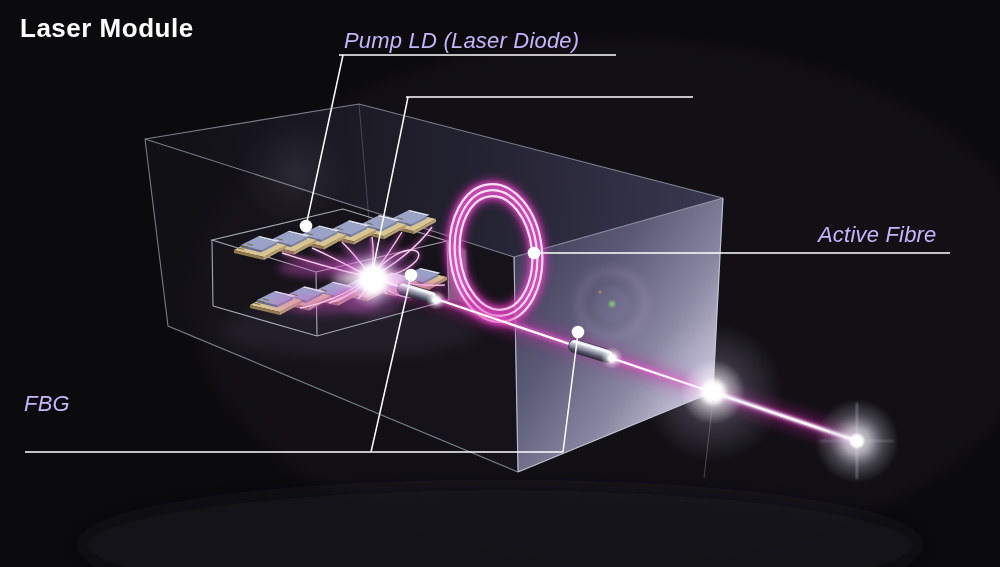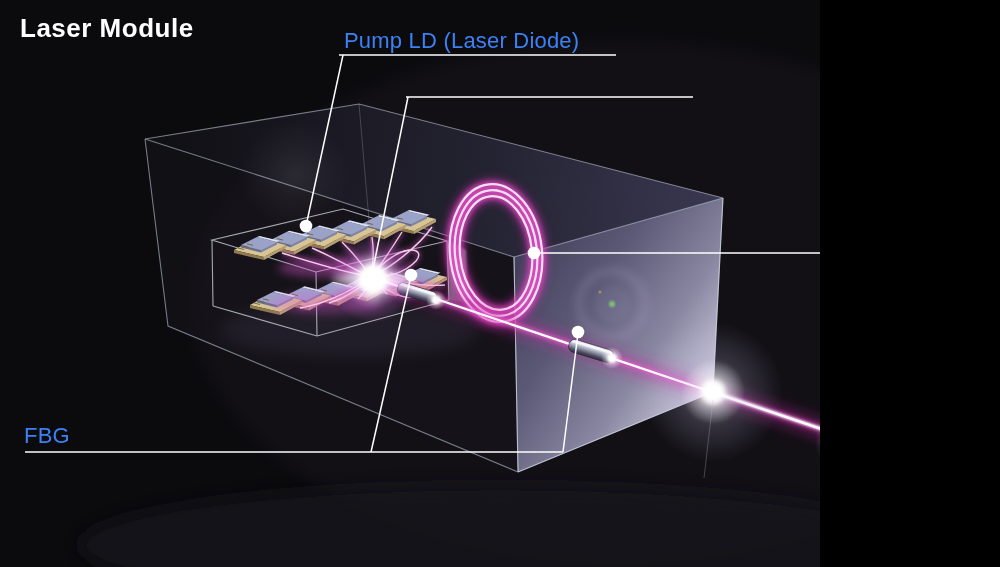--- a/index.html
+++ b/index.html
@@ -1,30 +1,30 @@
 <!DOCTYPE html>
 <html><head>
 <meta charset="utf-8">
 <style>
   html,body{margin:0;padding:0;background:#000;}
   .stage{
-    position:relative;width:820px;height:567px;overflow:hidden;
+    position:relative;width:1000px;height:567px;overflow:hidden;
     background:#0b0a0d;
     font-family:"Liberation Sans",sans-serif;
   }
   .stage svg{position:absolute;left:0;top:0;}
   .lbl{
-    position:absolute;color:#3b82f6;font-size:22px;line-height:26px;
-    white-space:nowrap;letter-spacing:.2px;
+    position:absolute;color:#c4b5fd;font-size:22px;line-height:26px;
+    white-space:nowrap;letter-spacing:.2px;font-style:italic;
   }
   .title{
     position:absolute;left:20px;top:13px;color:#fff;
     font-size:26px;font-weight:bold;letter-spacing:.5px;white-space:nowrap;
   }
-  .fbg-line{display:block;margin-top:32px;}
+  .fbg-line{display:block;}
 </style>
 </head>
 <body>
 
 <div class="stage">
 
 <svg width="1000" height="567" viewBox="0 0 1000 567">
   <defs>
     <filter id="b1" x="-60%" y="-60%" width="220%" height="220%">
           <feGaussianBlur stdDeviation="1.2"></feGaussianBlur>
@@ -245,17 +245,18 @@
   <g fill="#ffffff">
     <circle cx="306" cy="226" r="6.3"></circle>
     <circle cx="534" cy="253" r="6.3"></circle>
     <circle cx="411" cy="275" r="6.3"></circle>
     <circle cx="578" cy="332" r="6.3"></circle>
   </g>
 </svg>
 
 <div class="title">Laser Module</div>
 <div class="lbl" style="left:344px;top:28px;">Pump LD (Laser Diode)</div>
+<div class="lbl" style="left:818px;top:222px;">Active Fibre</div>
 <div class="lbl" style="left:24px;top:390px;line-height:28px;">
   <span class="fbg-line">FBG</span>
 </div>
 
 </div>
 
 </body></html>

